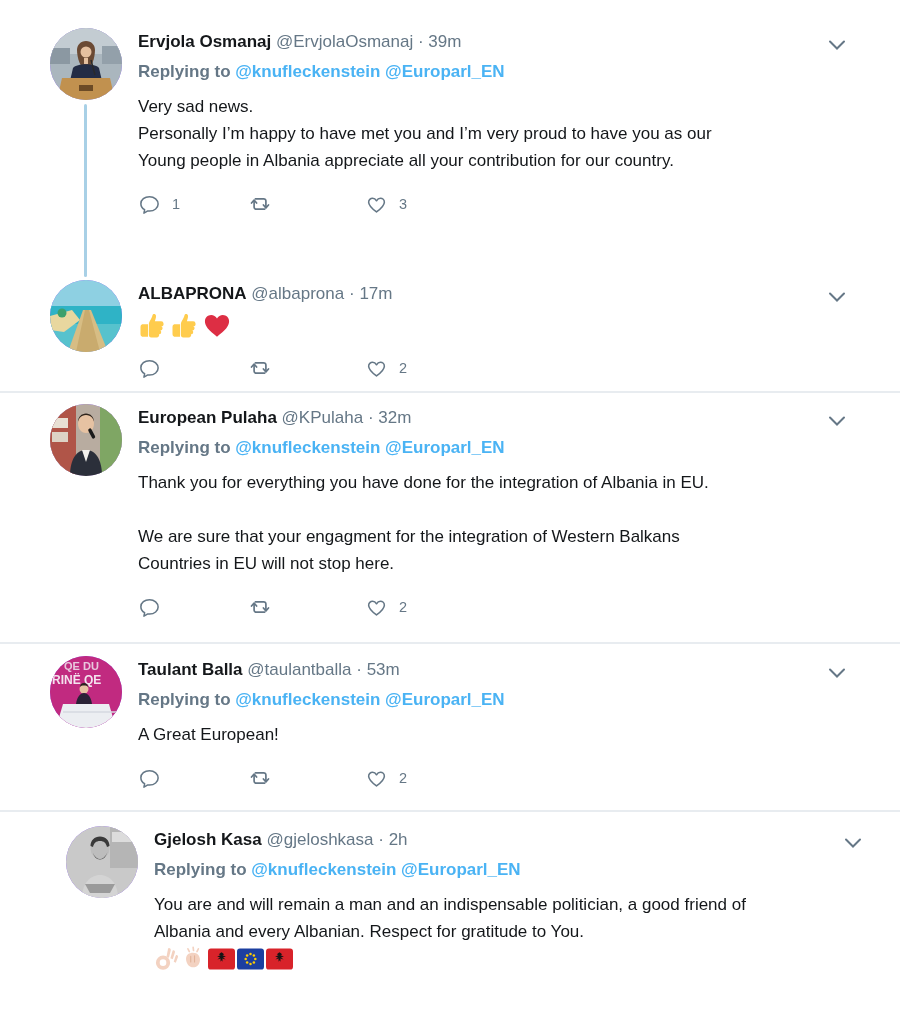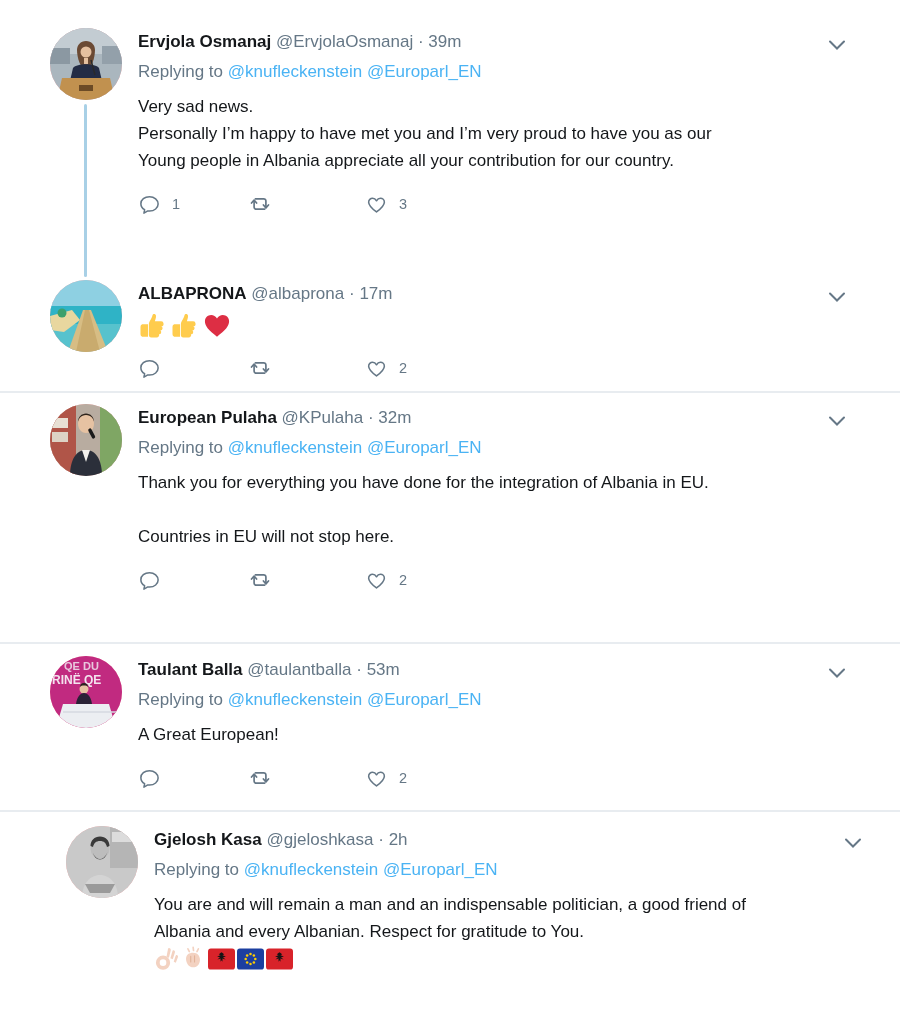--- a/index.html
+++ b/index.html
@@ -3,34 +3,34 @@
 <meta charset="utf-8">
 <style>
   html,body{margin:0;padding:0;background:#ffffff;}
   #canvas{
     position:relative;width:900px;height:988px;background:#ffffff;overflow:hidden;
     font-family:"Liberation Sans","DejaVu Sans",sans-serif;color:#14171a;
   }
   .tweet{position:absolute;left:0;width:900px;}
   .avatar{
     position:absolute;left:50px;top:0;width:72px;height:72px;border-radius:50%;
-    overflow:hidden;background:#fca5a5;cursor:pointer;
+    overflow:hidden;background:#8b5cf6;cursor:pointer;
   }
   .avatar svg{display:block;}
   .caret{
     position:absolute;right:50px;top:8px;width:26px;height:20px;background:none;border:none;
     padding:0;cursor:pointer;
   }
   .content{margin-left:138px;margin-right:50px;max-width:720px;}
   .head{padding-top:2px;font-size:17px;line-height:24px;white-space:nowrap;}
   .name{font-weight:bold;color:#14171a;cursor:pointer;}
   .meta{color:#657786;}
   .meta span{cursor:pointer;}
   .meta .dot{cursor:default;}
-  .replying{font-size:17px;line-height:24px;margin-top:6px;color:#657786;}
+  .replying{font-size:17px;line-height:24px;margin-top:6px;color:#657786;font-weight:bold;}
   .mention{color:#4ab3f4;text-decoration:none;cursor:pointer;}
   .body{margin-top:9px;font-size:17px;}
   .body-line{line-height:27px;min-height:27px;}
   .emoji-row{margin-top:4px;display:flex;align-items:center;gap:2px;}
   .emoji-row.big .emoji svg{width:30px;height:30px;}
   .emoji{display:inline-flex;align-items:center;}
   .emoji svg{width:25px;height:25px;}
   .emoji.flag svg{width:27px;height:22px;}
   .actions{display:flex;margin-top:18px;align-items:center;}
   .action{
@@ -221,20 +221,21 @@
           <span>32m</span>
         </span>
       </div>
       <div class="replying">
         <span>Replying to</span>
         <a class="mention">@knufleckenstein @Europarl_EN</a>
       </div>
       <div class="body">
         <div class="body-line">Thank you for everything you have done for the integration of Albania in EU.</div>
         <div class="body-line"></div>
+        <div class="body-line">We are sure that your engagment for the integration of Western Balkans</div>
         <div class="body-line">Countries in EU will not stop here.</div>
       </div>
       <div class="actions">
         <button class="action reply">
           <svg viewBox="0 0 24 24" width="23" height="23">
               <path d="M12 3.8C6.9 3.8 3 7 3 11.1c0 2.6 1.5 4.9 3.9 6.3L6.2 21l4-2.3c.6.1 1.2.1 1.8.1 5.1 0 9-3.2 9-7.3S17.1 3.8 12 3.8z" fill="none" stroke="#657786" stroke-width="1.6" stroke-linejoin="round"></path>
             </svg>
           <span class="count"></span>
         </button>
         <button class="action retweet">

